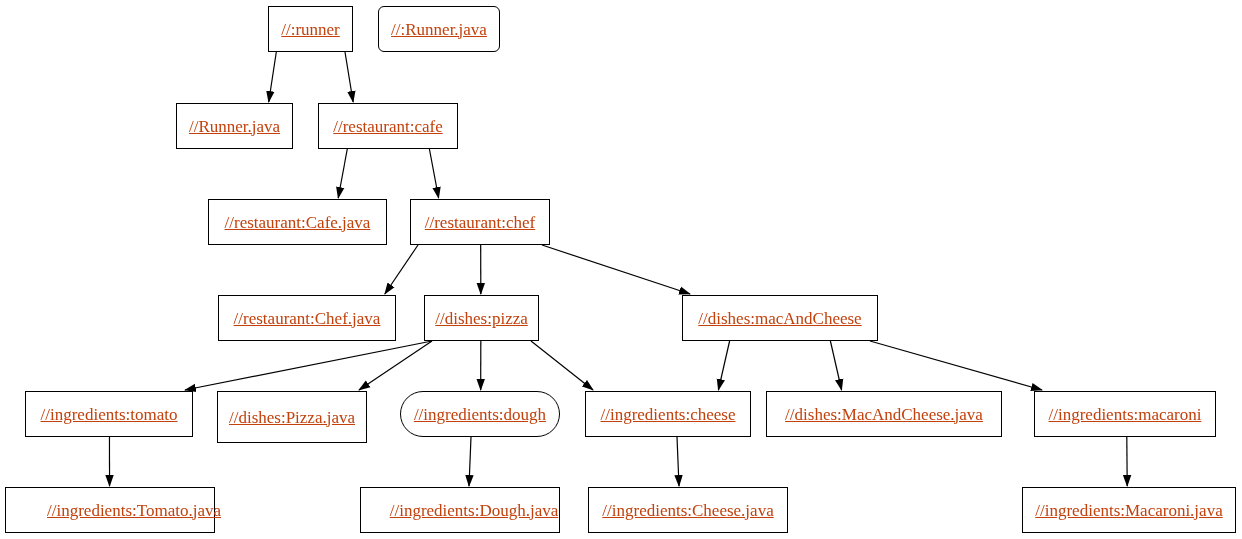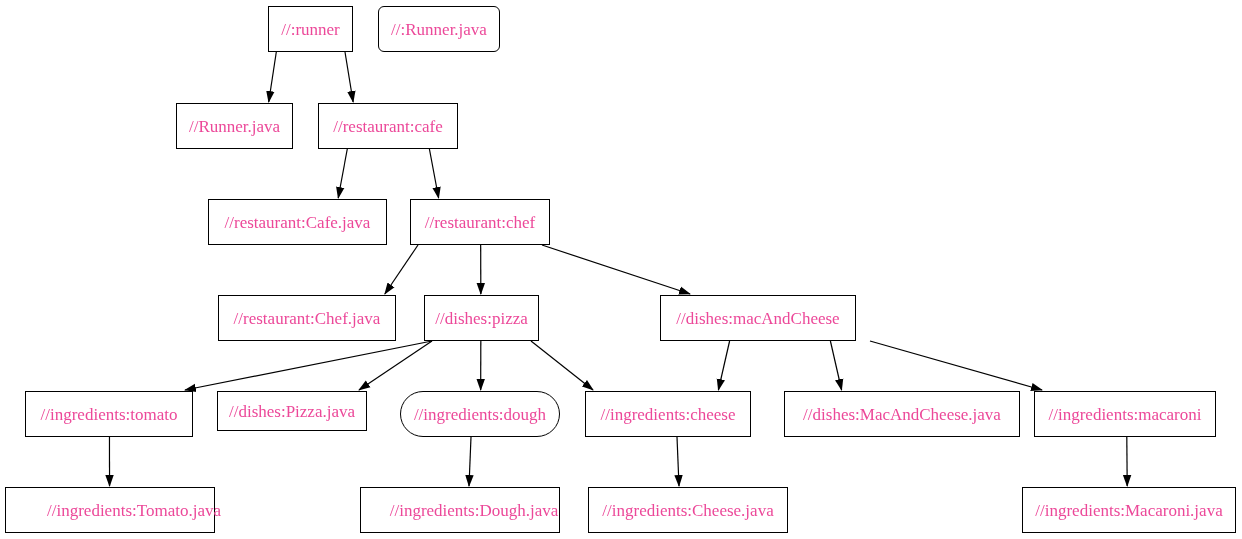--- a/index.html
+++ b/index.html
@@ -18,23 +18,24 @@
   }
   .node {
     position: absolute;
     box-sizing: border-box;
     border: 1.2px solid #000000;
     background: #ffffff;
     display: flex;
     align-items: center;
     justify-content: center;
     font-size: 17px;
-    color: #ec4899;
+    color: #c2410c;
     white-space: nowrap;
     line-height: 1;
+    text-decoration: underline;
   }
 </style>
 </head>
 <body>
 
 <div class="canvas">
   <svg class="edge-layer" width="1242" height="539" viewBox="0 0 1242 539" xmlns="http://www.w3.org/2000/svg">
     <defs>
       <marker id="arrowhead" viewBox="0 0 12 10" refX="11" refY="5" markerWidth="12" markerHeight="10" markerUnits="userSpaceOnUse" orient="auto">
         <path d="M 0 0.8 L 12 5 L 0 9.2 z" fill="#000000"></path>
@@ -79,36 +80,36 @@
       </div>
       <div class="node" style="left: 410px; top: 199px; width: 140px; height: 46px; border-color: rgb(0, 0, 0); background: rgb(255, 255, 255);">
         <span>//restaurant:chef</span>
       </div>
       <div class="node" style="left: 218px; top: 295px; width: 178px; height: 46px; border-color: rgb(0, 0, 0); background: rgb(255, 255, 255);">
         <span>//restaurant:Chef.java</span>
       </div>
       <div class="node" style="left: 424px; top: 295px; width: 115px; height: 46px; border-color: rgb(0, 0, 0); background: rgb(255, 255, 255);">
         <span>//dishes:pizza</span>
       </div>
-      <div class="node" style="left: 660px; top: 295px; width: 196px; height: 46px; border-color: rgb(0, 0, 0); background: rgb(255, 255, 255);">
+      <div class="node" style="left: 682px; top: 295px; width: 196px; height: 46px; border-color: rgb(0, 0, 0); background: rgb(255, 255, 255);">
         <span>//dishes:macAndCheese</span>
       </div>
       <div class="node" style="left: 25px; top: 391px; width: 168px; height: 46px; border-color: rgb(0, 0, 0); background: rgb(255, 255, 255);">
         <span>//ingredients:tomato</span>
       </div>
-      <div class="node" style="left: 217px; top: 391px; width: 150px; height: 40px; border-color: rgb(0, 0, 0); background: rgb(255, 255, 255); text-align: center;">
+      <div class="node" style="left: 217px; top: 391px; width: 150px; height: 52px; border-color: rgb(0, 0, 0); background: rgb(255, 255, 255); text-align: center;">
         <span>//dishes:Pizza.java</span>
       </div>
       <div class="node" style="left: 400px; top: 391px; width: 160px; height: 46px; border-color: rgb(0, 0, 0); background: rgb(255, 255, 255); border-radius: 23px;">
         <span>//ingredients:dough</span>
       </div>
       <div class="node" style="left: 585px; top: 391px; width: 166px; height: 46px; border-color: rgb(0, 0, 0); background: rgb(255, 255, 255); text-align: center;">
         <span>//ingredients:cheese</span>
       </div>
-      <div class="node" style="left: 784px; top: 391px; width: 236px; height: 46px; border-color: rgb(0, 0, 0); background: rgb(255, 255, 255);">
+      <div class="node" style="left: 766px; top: 391px; width: 236px; height: 46px; border-color: rgb(0, 0, 0); background: rgb(255, 255, 255);">
         <span>//dishes:MacAndCheese.java</span>
       </div>
       <div class="node" style="left: 1034px; top: 391px; width: 182px; height: 46px; border-color: rgb(0, 0, 0); background: rgb(255, 255, 255);">
         <span>//ingredients:macaroni</span>
       </div>
       <div class="node" style="left: 5px; top: 487px; width: 210px; height: 46px; border-color: rgb(0, 0, 0); background: rgb(255, 255, 255); padding-left: 48px;">
         <span>//ingredients:Tomato.java</span>
       </div>
       <div class="node" style="left: 360px; top: 487px; width: 200px; height: 46px; border-color: rgb(0, 0, 0); background: rgb(255, 255, 255); padding-left: 28px;">
         <span>//ingredients:Dough.java</span>

